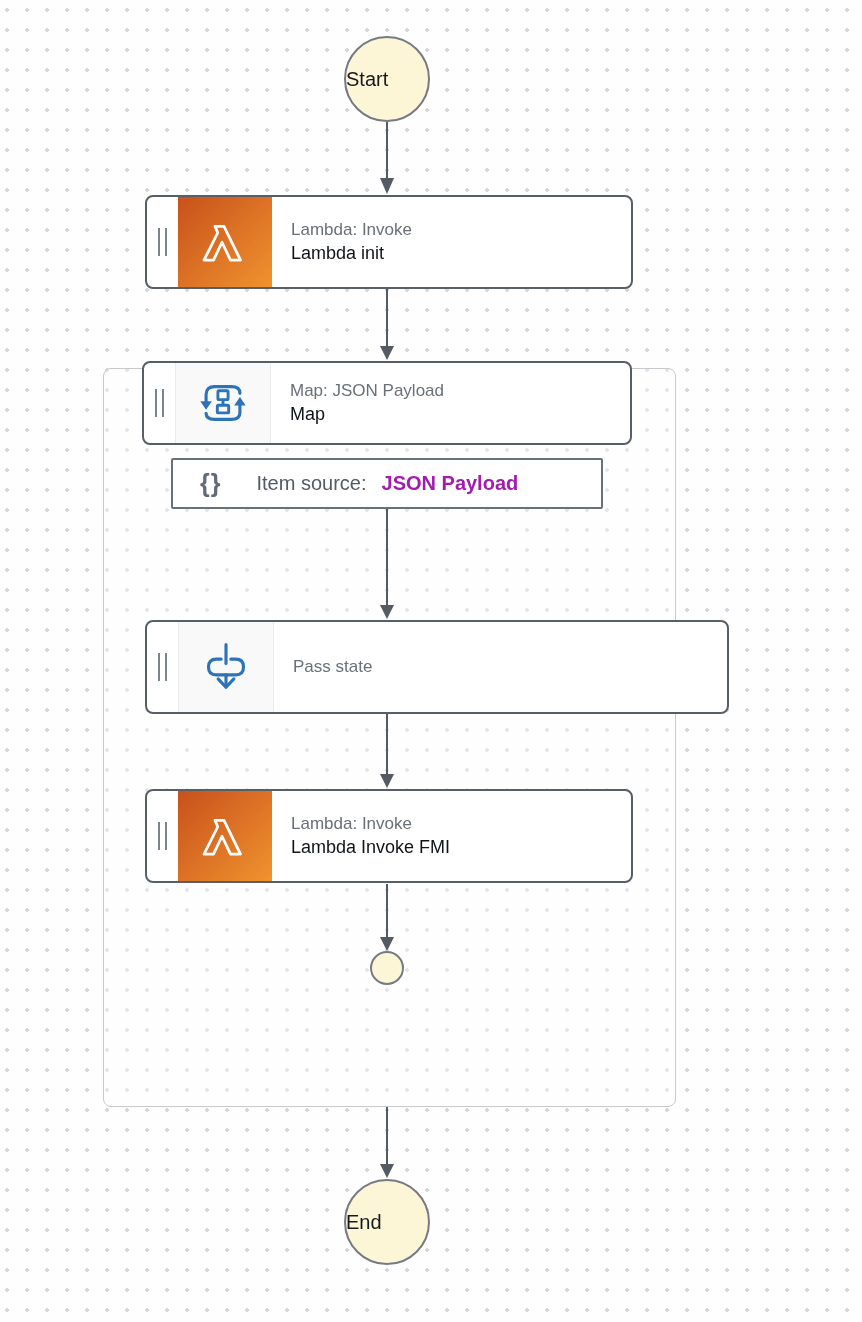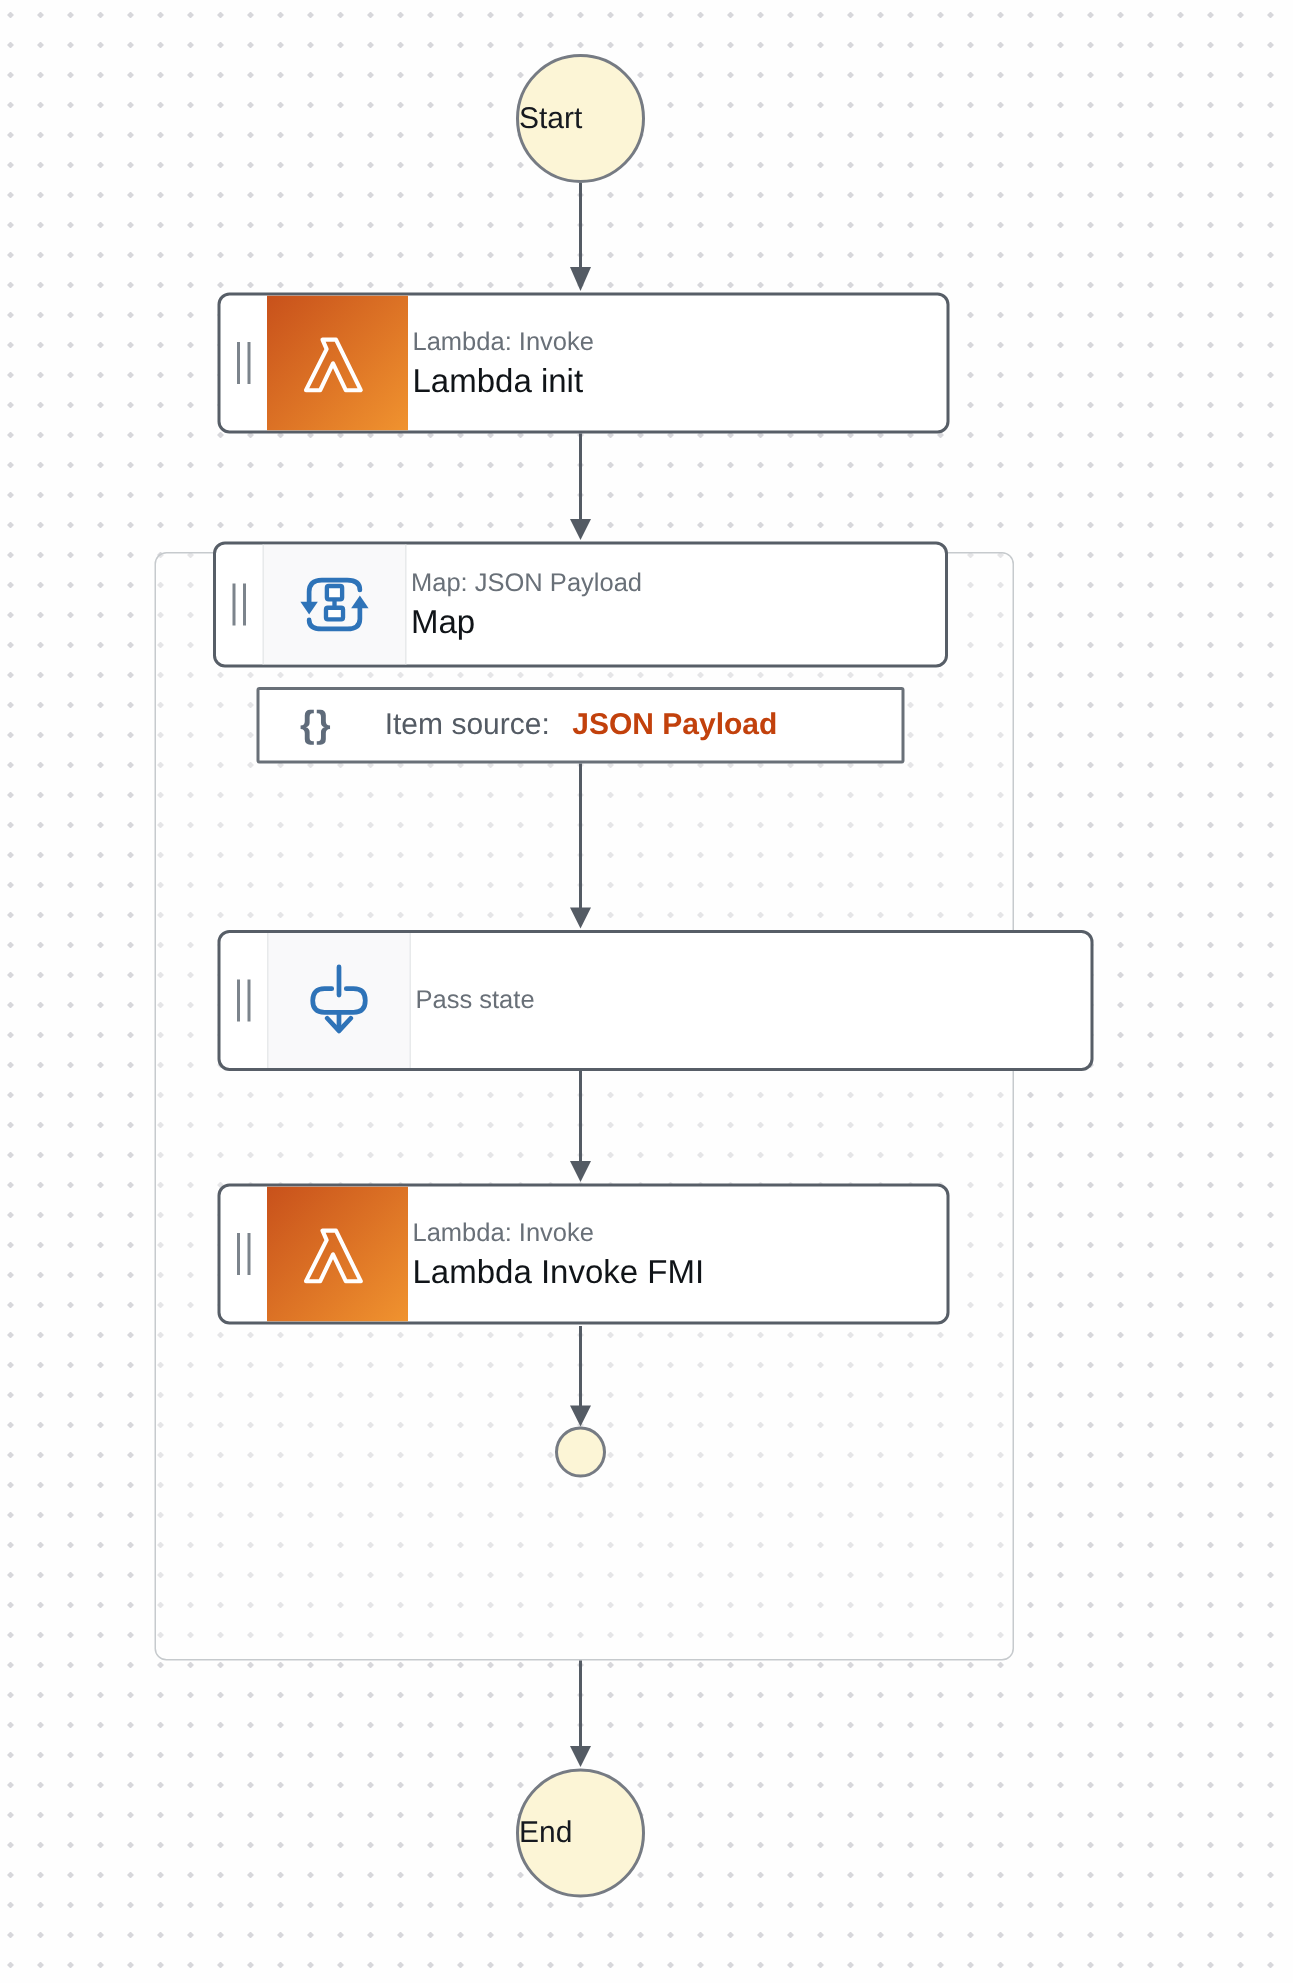--- a/index.html
+++ b/index.html
@@ -61,37 +61,37 @@
   }
   .icon-block.lambda{
     background:linear-gradient(135deg,var(--lambda-grad-a) 0%,var(--lambda-grad-b) 100%);
   }
   .icon-block.lightpane{
     background:#f9f9fa;border-left:1px solid #e8eaeb;border-right:1px solid #e8eaeb;
     color:var(--icon-blue);
   }
   .text-block{
     flex:1;display:flex;flex-direction:column;justify-content:center;
-    padding-left:3px;gap:3px;min-width:0;
+    padding-left:19px;gap:3px;min-width:0;
   }
   .type-label{font-size:17px;color:var(--muted-text);line-height:1.15;}
-  .state-name{font-size:22px;color:var(--title-text);line-height:1.15;}
+  .state-name{font-size:18px;color:var(--title-text);line-height:1.15;}
   #lambda-init-box{left:145px;top:195px;width:488px;height:94px;}
   #map-box{left:142px;top:361px;width:490px;height:84px;}
   #pass-box{left:145px;top:620px;width:584px;height:94px;}
   #lambda-fmi-box{left:145px;top:789px;width:488px;height:94px;}
   
   #item-source{
     position:absolute;left:171px;top:458px;width:432px;height:51px;
     background:#fff;border:2px solid #697078;border-radius:2px;box-sizing:border-box;
     display:flex;align-items:center;padding-left:27px;gap:15px;
   }
   #item-source .braces{font-size:25px;font-weight:800;color:#5f6b7a;letter-spacing:1px;line-height:1;}
   #item-source .label{font-size:20px;color:#545b64;margin-left:20px;}
-  #item-source .value{font-size:20px;font-weight:bold;color:#c2410c;}
+  #item-source .value{font-size:20px;font-weight:bold;color:#a21caf;}
   .icon-svg{display:block;}
 </style>
 </head>
 <body>
 
 <div id="canvas">
 
   <div class="terminal" id="start-node">
     <span>Start</span>
   </div>

